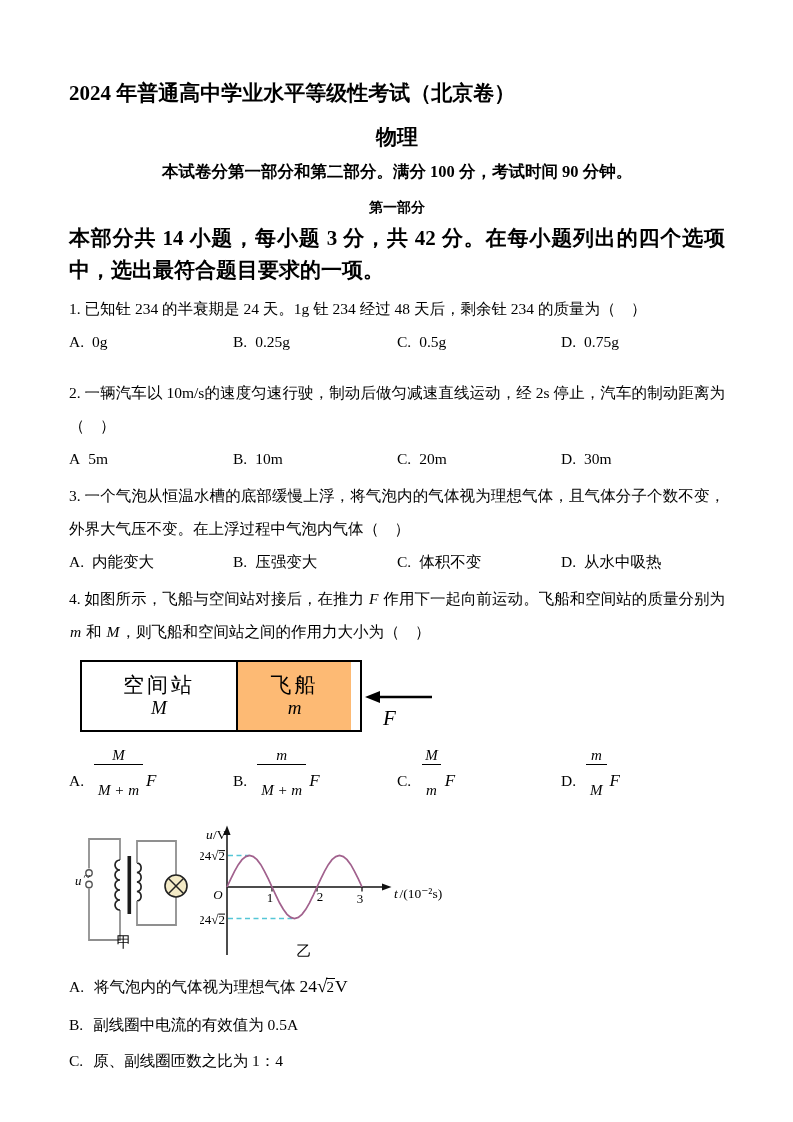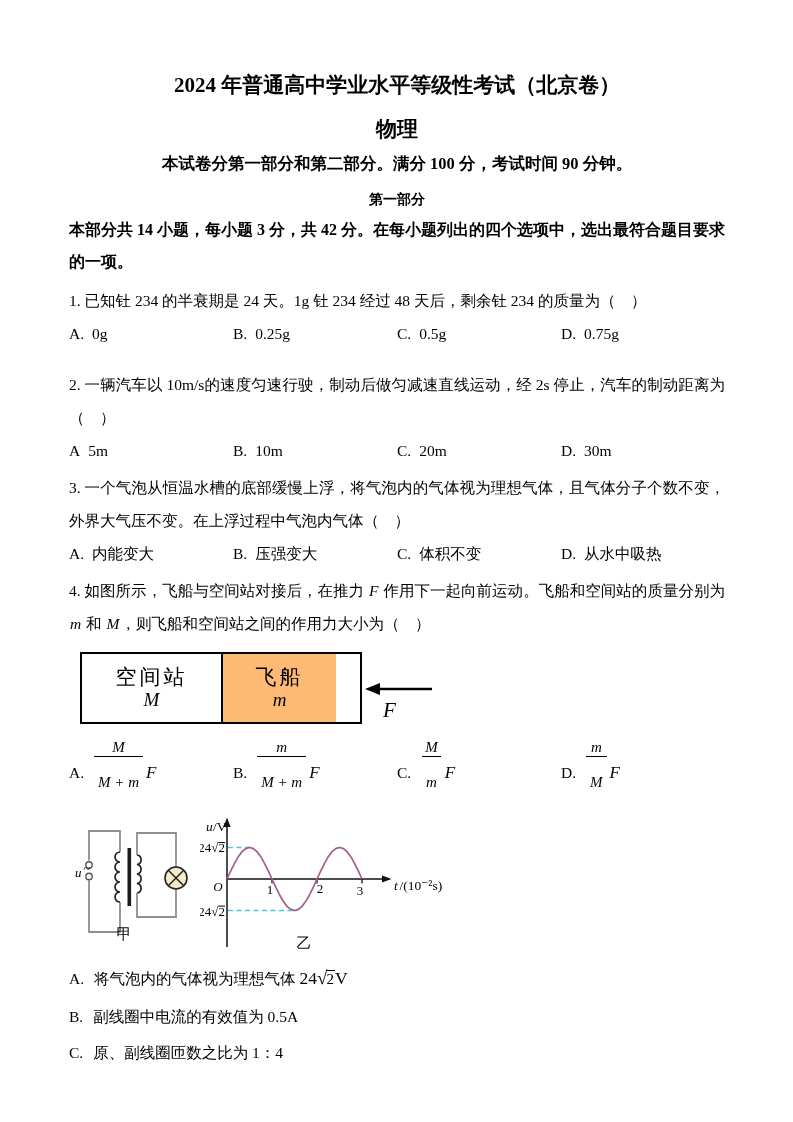--- a/index.html
+++ b/index.html
@@ -3,40 +3,40 @@
 <meta charset="utf-8">
 <style>
   * { margin:0; padding:0; box-sizing:border-box; }
   html,body { background:#ffffff; }
   body {
     width:793px; height:1122px; position:relative; overflow:hidden;
     font-family:"Liberation Serif","DejaVu Serif",serif; color:#000;
   }
   .page { position:absolute; left:69px; top:60px; width:656px; }
 
-  .title   { text-align:center; font-weight:bold; font-size:21px; line-height:30px; margin-top:10px; }
+  .title   { font-weight:bold; font-size:21px; line-height:30px; margin-top:18px; }
   .subject { text-align:center; font-weight:bold; font-size:21px; line-height:30px; margin-top:14px; }
   .exam-info { text-align:center; font-weight:bold; font-size:16.5px; line-height:24px; margin-top:8px; }
   .section-title { text-align:center; font-weight:bold; font-size:14px; line-height:24px; margin-top:12px; }
-  .section-rule { font-weight:bold; font-size:16px; line-height:32px; text-align:justify; margin-top:2px; }
+  .section-rule { font-weight:bold; font-size:21px; line-height:32px; text-align:justify; margin-top:2px; }
 
   .q { font-size:15.5px; line-height:33px; text-align:justify; }
   .q i { font-family:"Liberation Serif",serif; padding:0 1px; }
   .mt6 { margin-top:6px; } .mt2 { margin-top:18px; } .mt4 { margin-top:4px; } .mt16 { margin-top:16px; }
 
   .opts { display:flex; font-size:15.5px; line-height:33px; }
   .opt  { width:25%; white-space:nowrap; display:flex; }
   .olabel { display:inline-block; }
   .optxt  { margin-left:8px; }
 
   
   .q4fig { display:flex; align-items:center; margin:12px 0 4px 11px; }
   .q4box { display:flex; width:282px; height:72px; border:2.5px solid #000; background:#fff; }
   .cell  { display:flex; flex-direction:column; align-items:center; justify-content:center; line-height:1.12; }
-  .station { width:139px; background:#ffffff; }
+  .station { width:154px; background:#ffffff; }
   .ship    { width:115px; background:#fdba74; border-left:2px solid #000; }
   .cname { font-size:21px; letter-spacing:3px; }
   .cmass { font-size:19px; font-style:italic; }
   .arrowcol { display:flex; flex-direction:column; margin-left:1px; transform:translateY(13px); }
   .flabel { font-size:21px; font-style:italic; margin-left:20px; line-height:24px; }
 
   
   .fracrow { margin-top:14px; align-items:center; }
   .fracrow .opt { align-items:center; }
   .frac { display:inline-flex; flex-direction:column; align-items:center; font-style:italic;

